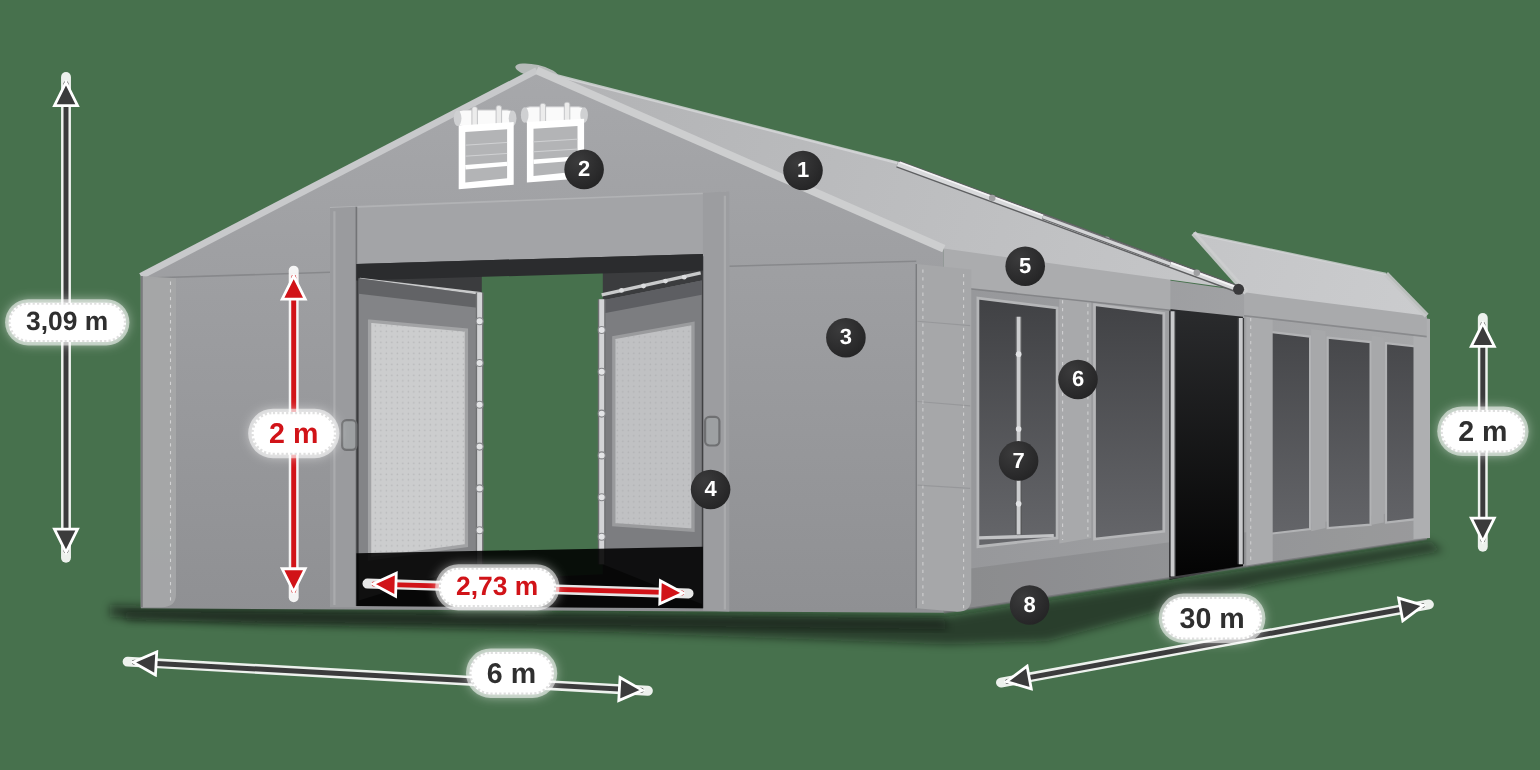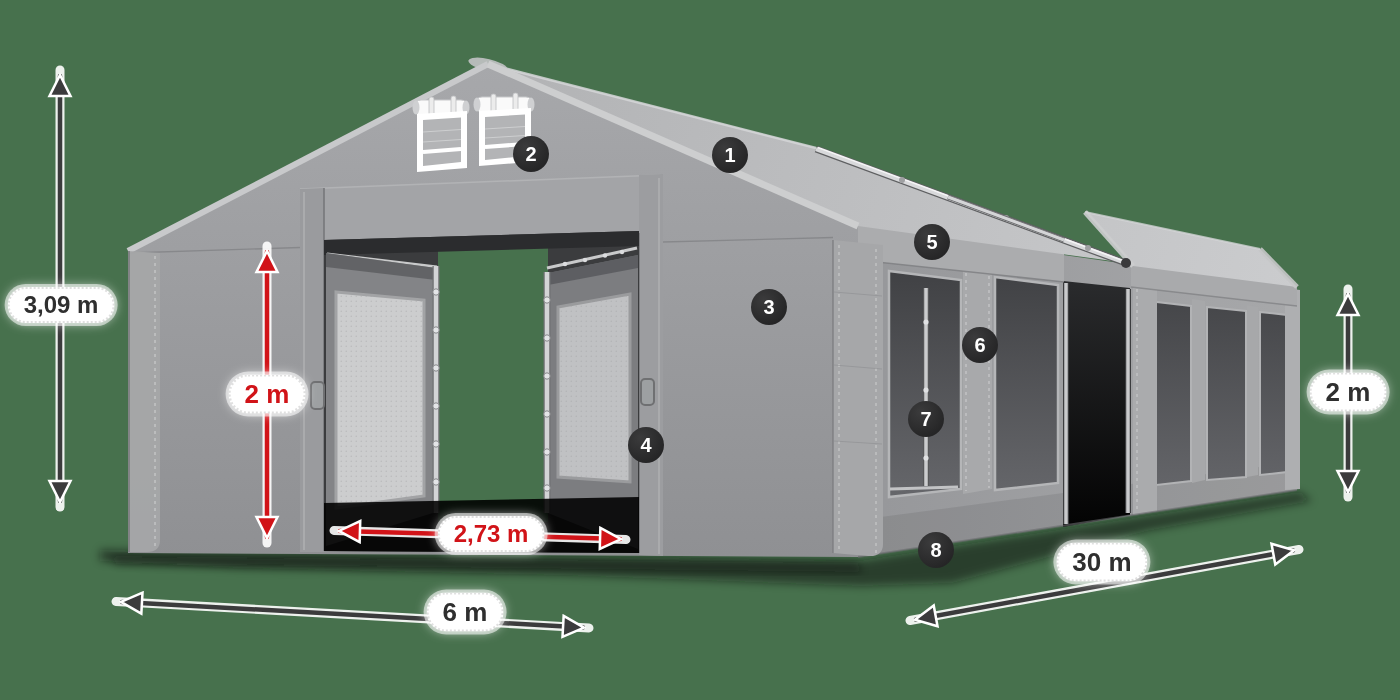--- a/index.html
+++ b/index.html
@@ -5,23 +5,23 @@
   html,body{margin:0;padding:0;}
   .stage{position:relative;width:1400px;height:700px;background:#47714D;overflow:hidden;
          font-family:"Liberation Sans",sans-serif;}
   .stage svg{position:absolute;left:0;top:0;}
 
   .dim-label{position:absolute;transform:translate(-50%,-50%);background:#ffffff;
     border:2px dotted #e0e0e0;border-radius:20px;padding:2px 14px;
     font-weight:bold;font-size:24px;color:#2f2f2f;white-space:nowrap;z-index:5;
     box-shadow:0 0 0 3px rgba(255,255,255,.55),0 0 12px rgba(255,255,255,.8);}
   .dim-label.red{color:#d11318;}
-  .pos-total{left:61px;top:293px;margin-top:12px;}
+  .pos-total{left:61px;top:293px;}
   .pos-left2m{left:267px;top:394px;font-size:26px;}
-  .pos-door{left:491px;top:534px;}
+  .pos-door{left:452px;top:534px;}
   .pos-width{left:465px;top:612px;font-size:26px;}
   .pos-length{left:1102px;top:562px;font-size:26px;}
   .pos-right2m{left:1348px;top:392px;font-size:26px;}
 
   .marker{position:absolute;width:36px;height:36px;transform:translate(-50%,-50%);
     border-radius:50%;background:radial-gradient(circle at 35% 30%,#3b3b3c,#1e1e1f);
     color:#fff;font-weight:bold;font-size:20px;line-height:36px;text-align:center;
     z-index:6;cursor:pointer;user-select:none;}
   .mk1{left:730px;top:155px}.mk2{left:531px;top:154px}.mk3{left:769px;top:307px}
   .mk4{left:646px;top:445px}.mk5{left:932px;top:242px}.mk6{left:980px;top:345px}

